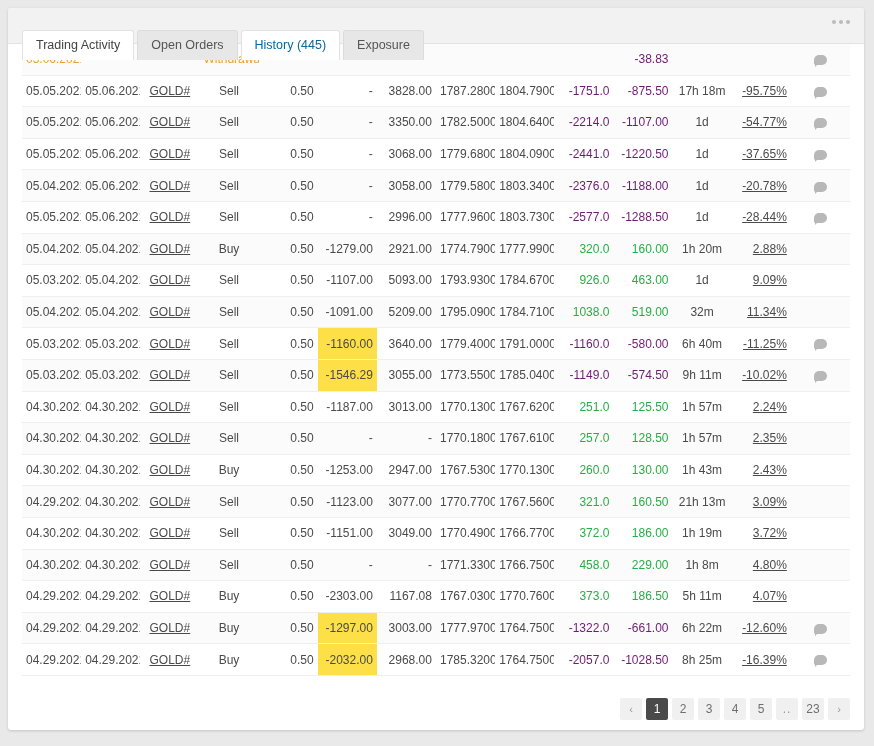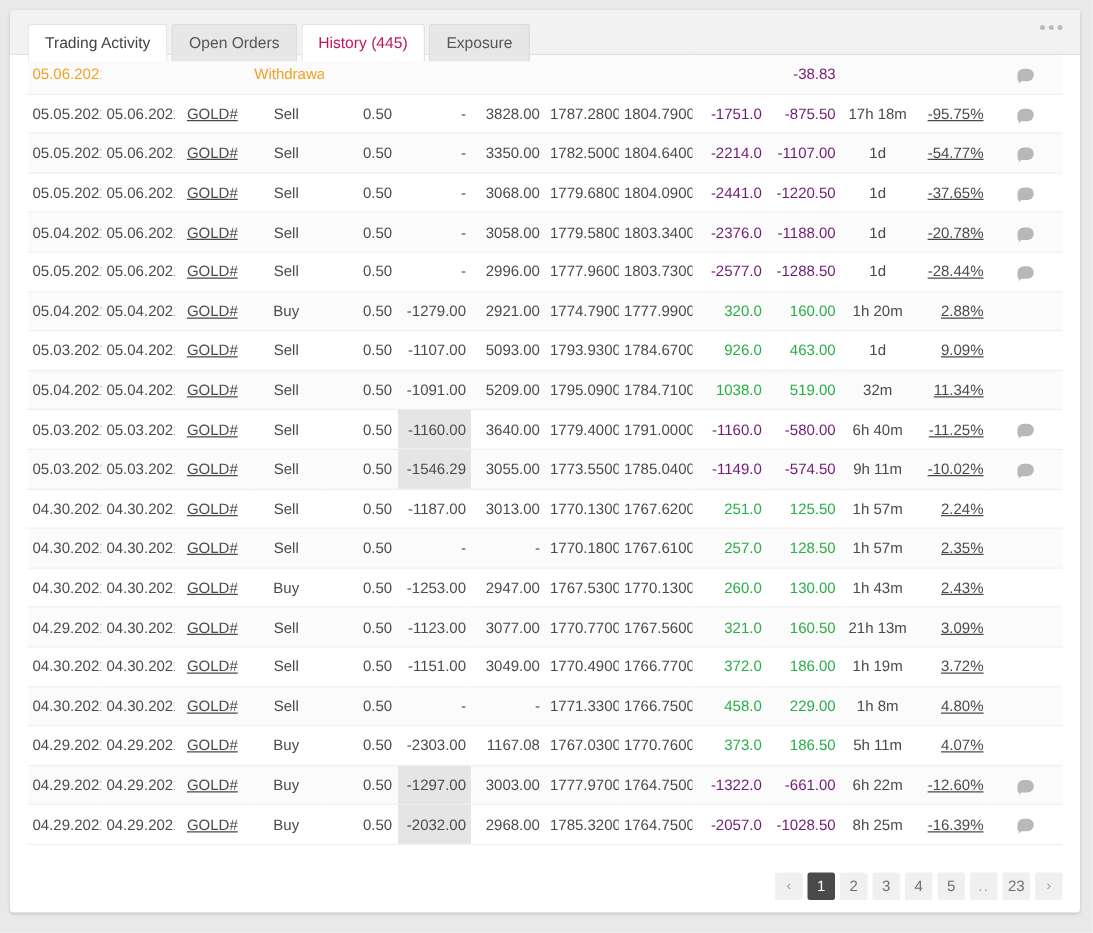--- a/index.html
+++ b/index.html
@@ -44,31 +44,31 @@
     font-size: 12.5px;
     color: #555;
     background: #e7e7e7;
     border: 1px solid #dcdcdc;
     border-bottom: none;
     margin-right: 3px;
     border-radius: 3px 3px 0 0;
     white-space: nowrap;
     cursor: pointer;
     position: relative;
-    top: 6px;
+    top: 17px;
   }
   .tab.first {
     background: #ffffff;
     border-color: #e2e2e2;
     color: #444;
   }
   .tab.active {
     background: #ffffff;
     border-color: #e2e2e2;
-    color: #be185d;
+    color: #0369a1;
   }
   .kebab {
     position: absolute;
     right: 14px;
     top: 12px;
     display: flex;
     gap: 3px;
     cursor: pointer;
   }
   .kebab i {
@@ -114,21 +114,21 @@
   .c-pips     { width:  52px; text-align: right; }
   .c-profit   { width:  62px; text-align: right; }
   .c-dur      { width:  60px; text-align: center; }
   .c-gain     { width:  55px; text-align: right; text-decoration: underline; }
   .c-note     { width:  36px; text-align: center; }
 
   .pos  { color: #27ae45; }
   .neg  { color: #701a75; }
   .warn { color: #f0a022; }
   .sl-hi {
-    background: #e5e5e5;
+    background: #fde047;
   }
   .bubble {
     display: inline-block;
     width: 13px;
     height: 10px;
     background: #b8b8b8;
     border-radius: 6px 6px 6px 2px;
     position: relative;
     vertical-align: middle;
     cursor: pointer;

